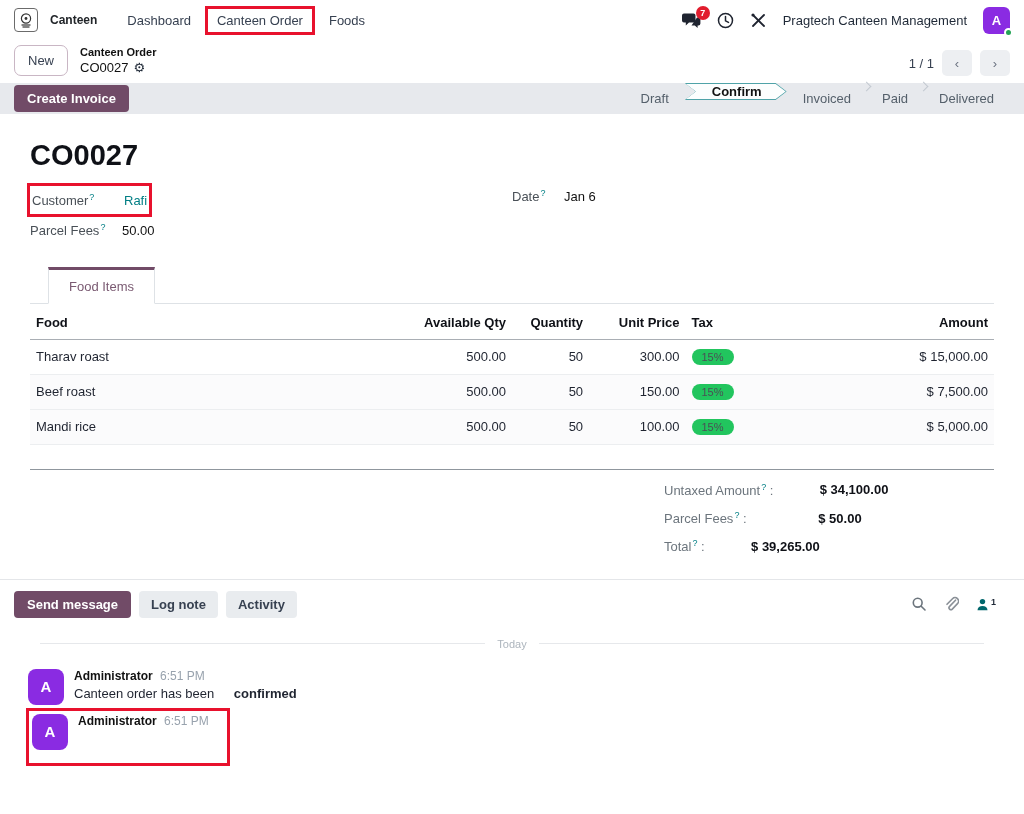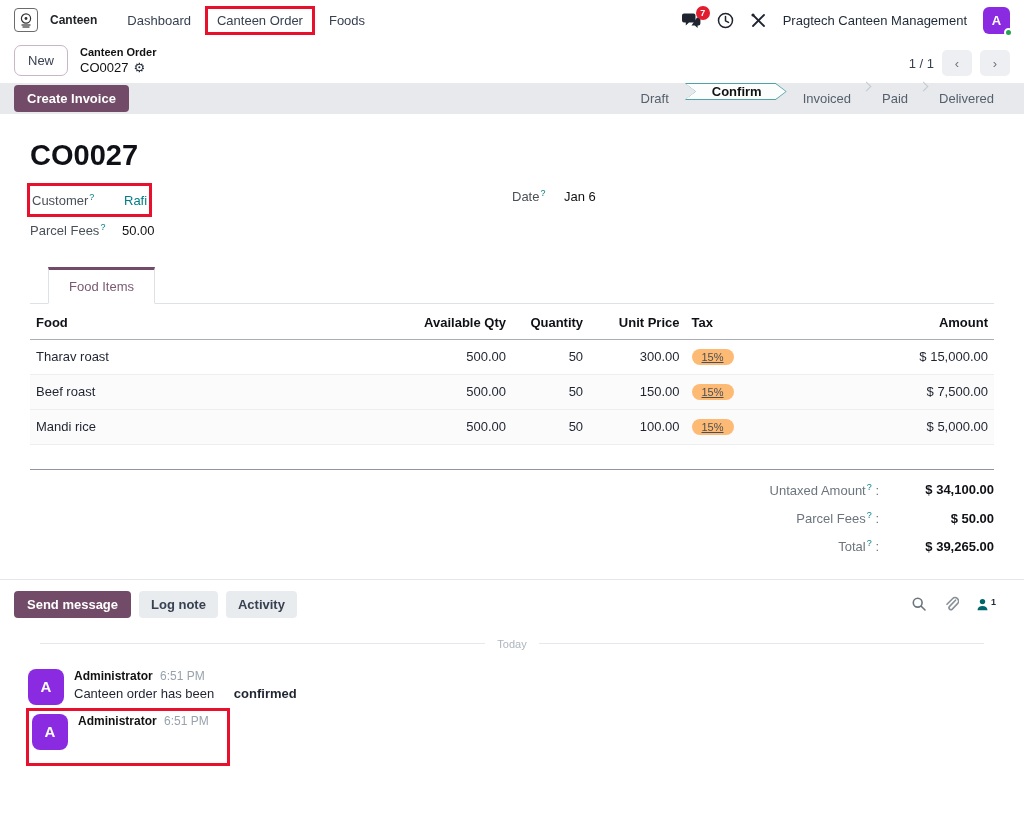--- a/index.html
+++ b/index.html
@@ -63,25 +63,25 @@
   .cust-box{display:inline-flex;outline:3px solid var(--red);outline-offset:2px;margin:4px 0 6px 2px;}
   
   .tabs{margin-top:24px;border-bottom:1px solid var(--border);padding-left:18px;}
   .tab{display:inline-block;padding:9px 20px;color:#7A5A72;border:1px solid var(--border);border-bottom:1px solid #fff;border-top:3px solid var(--purple);margin-bottom:-1px;background:#fff;cursor:pointer;border-radius:0;}
   
   table{width:100%;border-collapse:collapse;font-size:13px;margin-top:2px;}
   th{padding:9px 6px;border-bottom:1px solid #A9AEB4;color:#0F1117;font-weight:700;text-align:right;}
   th.l,td.l{text-align:left;}
   td{padding:9px 6px;border-bottom:1px solid #ECEEF0;text-align:right;color:#1F2430;cursor:text;}
   tr.stripe td{background:#FBFBFC;}
-  .tax-pill{display:inline-block;background:#fdba74;color:#4A4F55;border-radius:10px;padding:2px 10px;font-size:11px;text-decoration:underline;}
+  .tax-pill{display:inline-block;background:#22c55e;color:#4A4F55;border-radius:10px;padding:2px 10px;font-size:11px;}
   .table-end{height:25px;border-bottom:1px solid #8F969D;}
   
   .totals{width:330px;margin-left:auto;margin-top:6px;}
-  .total-row{display:flex;justify-content:flex-end;align-items:center;padding:6px 0;}
+  .total-row{display:flex;align-items:center;padding:6px 0;}
   .total-label{color:var(--muted);}
   .total-value{width:115px;text-align:right;font-weight:700;color:#0F1117;}
   
   .chatter{padding:11px 14px 0;}
   .chatter-top{display:flex;align-items:center;gap:8px;}
   .btn-grey{background:#E9ECEF;color:#374151;border:none;border-radius:4px;padding:6px 12px;font-size:13px;font-weight:600;cursor:pointer;font-family:inherit;}
   .chatter-icons{margin-left:auto;display:flex;align-items:center;gap:16px;padding-right:14px;}
   .chatter-icons .icon-btn{color:#6C757D;}
   .follower{color:var(--teal);display:flex;align-items:flex-start;cursor:pointer;}
   .follower sup{color:#1F2937;font-size:9px;font-weight:700;margin-left:1px;}

